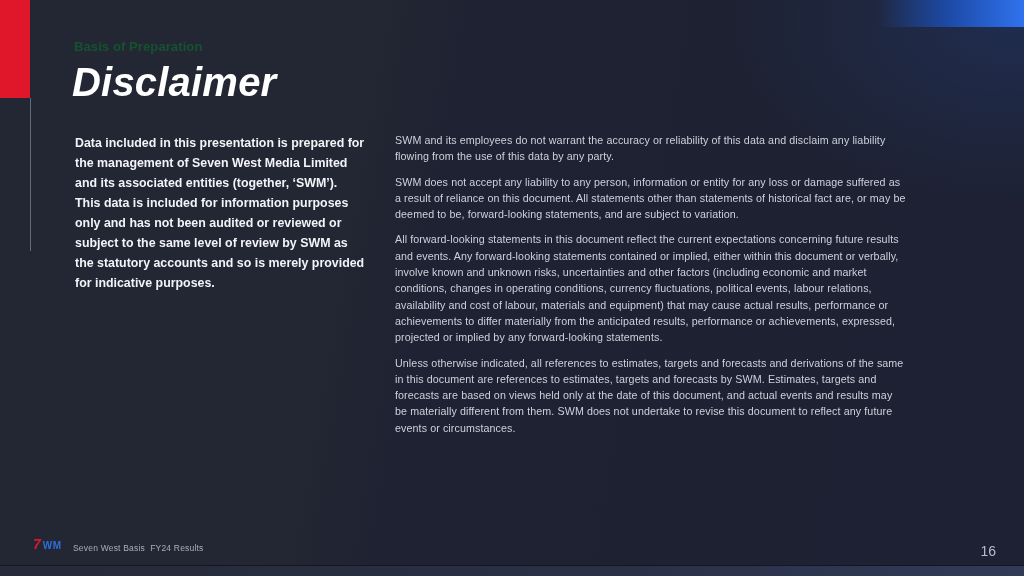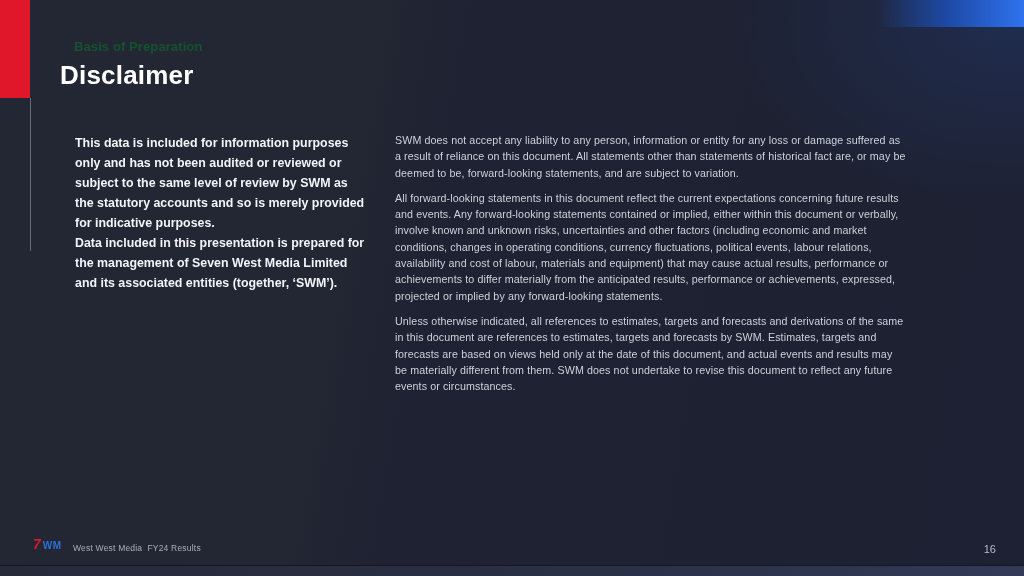--- a/index.html
+++ b/index.html
@@ -27,22 +27,22 @@
   .bottom-bar{
     position:absolute;left:0;bottom:0;width:1024px;height:10px;
     background:linear-gradient(90deg,#262a39 0%,#2a3046 60%,#323a57 100%);
     border-top:1px solid #141722;
   }
   .kicker{
     position:absolute;left:74px;top:39px;
     font-size:13px;font-weight:700;color:#14532d;letter-spacing:0.1px;
   }
   .title{
-    position:absolute;left:60px;top:60px;
-    font-size:26px;font-weight:700;color:#ffffff;letter-spacing:0.2px;
+    position:absolute;left:72px;top:60px;
+    font-size:40px;font-weight:700;color:#ffffff;letter-spacing:0.2px;font-style:italic;
   }
   .left-col{
     position:absolute;left:75px;top:133px;width:292px;
     font-size:12.4px;font-weight:700;line-height:20px;color:#f2f4f8;
   }
   .left-col p{margin:0;}
   .right-col{
     position:absolute;left:395px;top:132px;width:512px;
     font-size:10.7px;line-height:16.3px;color:#ccd2db;letter-spacing:0.1px;
   }
@@ -56,46 +56,47 @@
   .footer-logo .wm{
     color:#2f6fd8;font-weight:800;font-size:10px;line-height:10px;letter-spacing:0.5px;
     margin-left:2px;
   }
   .footer-caption{
     position:absolute;left:73px;top:543px;
     font-size:8.5px;color:#a9afba;letter-spacing:0.2px;white-space:pre;
   }
   .page-number{
     position:absolute;right:28px;top:543px;
-    font-size:11px;color:#b7bdc7;
+    font-size:14px;color:#b7bdc7;
   }
 </style>
 </head>
 <body>
 
 <div class="glow-topright"></div>
 <div class="accent-bar"></div>
 <div class="accent-line"></div>
 <div class="band-topright"></div>
 <div class="bottom-bar"></div>
 
 <div class="kicker">Basis of Preparation</div>
 <div class="title">Disclaimer</div>
 
 <div class="left-col">
 
-<p>This data is included for information purposes only and has not been audited or reviewed or subject to the same level of review by SWM as the statutory accounts and so is merely provided for indicative purposes.</p>
-    <p>Data included in this presentation is prepared for the management of Seven West Media Limited and its associated entities (together, ‘SWM’).</p>
+<p>Data included in this presentation is prepared for the management of Seven West Media Limited and its associated entities (together, ‘SWM’).</p>
+    <p>This data is included for information purposes only and has not been audited or reviewed or subject to the same level of review by SWM as the statutory accounts and so is merely provided for indicative purposes.</p>
   </div>
 
 <div class="right-col">
 
+<p>SWM and its employees do not warrant the accuracy or reliability of this data and disclaim any liability flowing from the use of this data by any party.</p>
     <p>SWM does not accept any liability to any person, information or entity for any loss or damage suffered as a result of reliance on this document. All statements other than statements of historical fact are, or may be deemed to be, forward-looking statements, and are subject to variation.</p>
     <p>All forward-looking statements in this document reflect the current expectations concerning future results and events. Any forward-looking statements contained or implied, either within this document or verbally, involve known and unknown risks, uncertainties and other factors (including economic and market conditions, changes in operating conditions, currency fluctuations, political events, labour relations, availability and cost of labour, materials and equipment) that may cause actual results, performance or achievements to differ materially from the anticipated results, performance or achievements, expressed, projected or implied by any forward-looking statements.</p>
     <p>Unless otherwise indicated, all references to estimates, targets and forecasts and derivations of the same in this document are references to estimates, targets and forecasts by SWM. Estimates, targets and forecasts are based on views held only at the date of this document, and actual events and results may be materially different from them. SWM does not undertake to revise this document to reflect any future events or circumstances.</p>
   </div>
 
 <div class="footer-logo">
   <span class="seven">7</span>
   <span class="wm">WM</span>
 </div>
-<div class="footer-caption">West West Media  FY24 Results</div>
+<div class="footer-caption">Seven West Basis  FY24 Results</div>
 <div class="page-number">16</div>
 
 </body></html>

